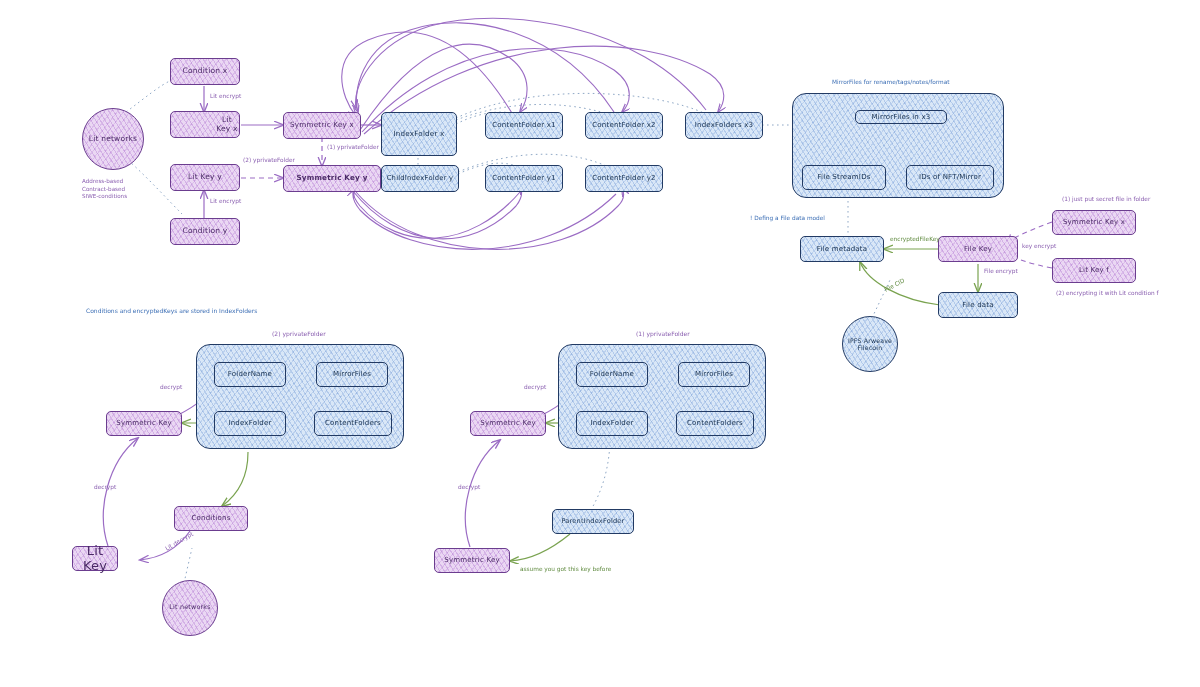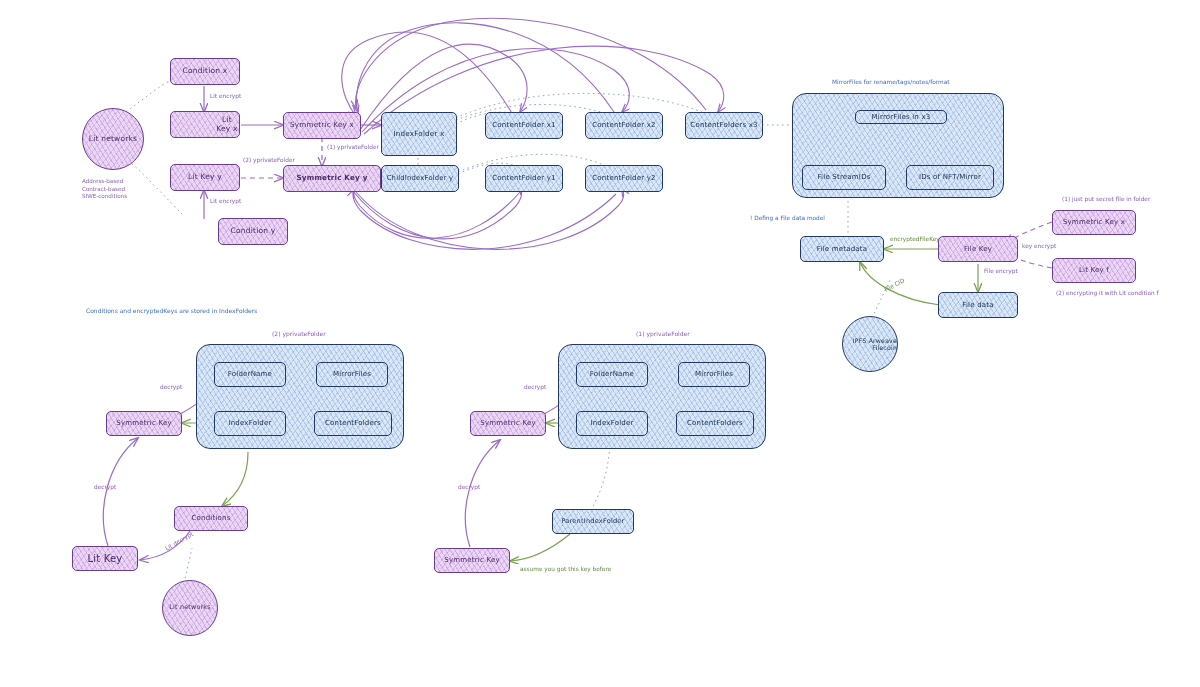--- a/index.html
+++ b/index.html
@@ -26,21 +26,21 @@
     color:#4a2a66;
   }
   .blue{
     background:
       repeating-linear-gradient(58deg, rgba(70,120,200,.26) 0 1px, rgba(255,255,255,0) 1px 4px),
       repeating-linear-gradient(-52deg, rgba(70,120,200,.20) 0 1px, rgba(255,255,255,0) 1px 5px),
       #d9e7f7;
     border:1.2px solid #223a63;
     color:#17304f;
   }
-  .circle{border-radius:50%;text-align:right;}
+  .circle{border-radius:50%;}
   .bigbox{border-radius:14px;}
 
   
   .lbl{
     position:absolute;
     font-family:"DejaVu Sans",sans-serif;
     white-space:pre;
     line-height:1.35;
     pointer-events:none;
   }
@@ -159,36 +159,36 @@
 
   <div class="node purple circle" style="left:82px;top:108px;width:62px;height:62px;font-size:7.5px;">Lit networks</div>
 
   <div class="lbl lbl-p" style="left:82px;top:178px;font-size:5.6px;">Address-based
 Contract-based
 SIWE-conditions</div>
 
   <div class="node purple" style="left:170px;top:58px;width:70px;height:27px;font-size:7.5px;">Condition x</div>
   <div class="node purple" style="left:170px;top:111px;width:70px;height:27px;font-size:7.5px;padding-left:44px;">Lit Key x</div>
   <div class="node purple" style="left:170px;top:164px;width:70px;height:27px;font-size:7.5px;">Lit Key y</div>
-  <div class="node purple" style="left:170px;top:218px;width:70px;height:27px;font-size:7.5px;margin-left:48px;">Condition y</div>
+  <div class="node purple" style="left:170px;top:218px;width:70px;height:27px;font-size:7.5px;">Condition y</div>
 
   <div class="lbl lbl-p" style="left:210px;top:93px;font-size:5.8px;">Lit encrypt</div>
   <div class="lbl lbl-p" style="left:210px;top:198px;font-size:5.8px;">Lit encrypt</div>
   <div class="lbl lbl-p" style="left:243px;top:157px;font-size:5.8px;">(2) yprivateFolder</div>
   <div class="lbl lbl-p" style="left:327px;top:144px;font-size:5.8px;">(1) yprivateFolder</div>
 
   <div class="node purple" style="left:283px;top:112px;width:78px;height:27px;font-size:7.2px;">Symmetric Key x</div>
   <div class="node purple" style="left:283px;top:165px;width:98px;height:27px;font-size:7.2px;font-weight:bold;">Symmetric Key y</div>
 
   <div class="node blue" style="left:381px;top:112px;width:76px;height:44px;font-size:7.2px;">IndexFolder x</div>
   <div class="node blue" style="left:381px;top:165px;width:78px;height:27px;font-size:6.8px;">ChildIndexFolder y</div>
 
   <div class="node blue" style="left:485px;top:112px;width:78px;height:27px;font-size:7px;">ContentFolder x1</div>
   <div class="node blue" style="left:585px;top:112px;width:78px;height:27px;font-size:7px;">ContentFolder x2</div>
-  <div class="node blue" style="left:685px;top:112px;width:78px;height:27px;font-size:7px;">ContentFolders x3</div>
+  <div class="node blue" style="left:685px;top:112px;width:78px;height:27px;font-size:7px;">IndexFolders x3</div>
 
   <div class="node blue" style="left:485px;top:165px;width:78px;height:27px;font-size:7px;">ContentFolder y1</div>
   <div class="node blue" style="left:585px;top:165px;width:78px;height:27px;font-size:7px;">ContentFolder y2</div>
 
   <div class="lbl lbl-b" style="left:832px;top:79px;font-size:5.8px;">MirrorFiles for rename/tags/notes/format</div>
   <div class="node blue bigbox" style="left:792px;top:93px;width:212px;height:105px;"></div>
   <div class="node blue" style="left:855px;top:110px;width:92px;height:14px;font-size:7px;">MirrorFiles in x3</div>
   <div class="node blue" style="left:802px;top:165px;width:84px;height:25px;font-size:7px;">File StreamIDs</div>
   <div class="node blue" style="left:906px;top:165px;width:88px;height:25px;font-size:7px;">IDs of NFT/Mirror</div>
 
@@ -215,21 +215,21 @@
   <div class="lbl lbl-p" style="left:272px;top:330px;font-size:6px;">(2) yprivateFolder</div>
 
   <div class="node blue bigbox" style="left:196px;top:344px;width:208px;height:105px;"></div>
   <div class="node blue" style="left:214px;top:362px;width:72px;height:25px;font-size:7px;">FolderName</div>
   <div class="node blue" style="left:316px;top:362px;width:72px;height:25px;font-size:7px;">MirrorFiles</div>
   <div class="node blue" style="left:214px;top:411px;width:72px;height:25px;font-size:7px;">IndexFolder</div>
   <div class="node blue" style="left:314px;top:411px;width:78px;height:25px;font-size:7px;">ContentFolders</div>
 
   <div class="node purple" style="left:106px;top:411px;width:76px;height:25px;font-size:7px;">Symmetric Key</div>
   <div class="node purple" style="left:174px;top:506px;width:74px;height:25px;font-size:7px;">Conditions</div>
-  <div class="node purple" style="left:72px;top:546px;width:66px;height:25px;font-size:10px;">Lit Key</div>
+  <div class="node purple" style="left:72px;top:546px;width:46px;height:25px;font-size:13px;">Lit Key</div>
   <div class="node purple circle" style="left:162px;top:580px;width:56px;height:56px;font-size:6.4px;">Lit networks</div>
 
   <div class="lbl lbl-p" style="left:160px;top:384px;font-size:5.8px;">decrypt</div>
   <div class="lbl lbl-p" style="left:94px;top:484px;font-size:5.8px;">decrypt</div>
   <div class="lbl lbl-p" style="left:164px;top:538px;font-size:5.8px;transform:rotate(-30deg);">Lit decrypt</div>
 
   <div class="lbl lbl-p" style="left:636px;top:330px;font-size:6px;">(1) yprivateFolder</div>
 
   <div class="node blue bigbox" style="left:558px;top:344px;width:208px;height:105px;"></div>
   <div class="node blue" style="left:576px;top:362px;width:72px;height:25px;font-size:7px;">FolderName</div>

